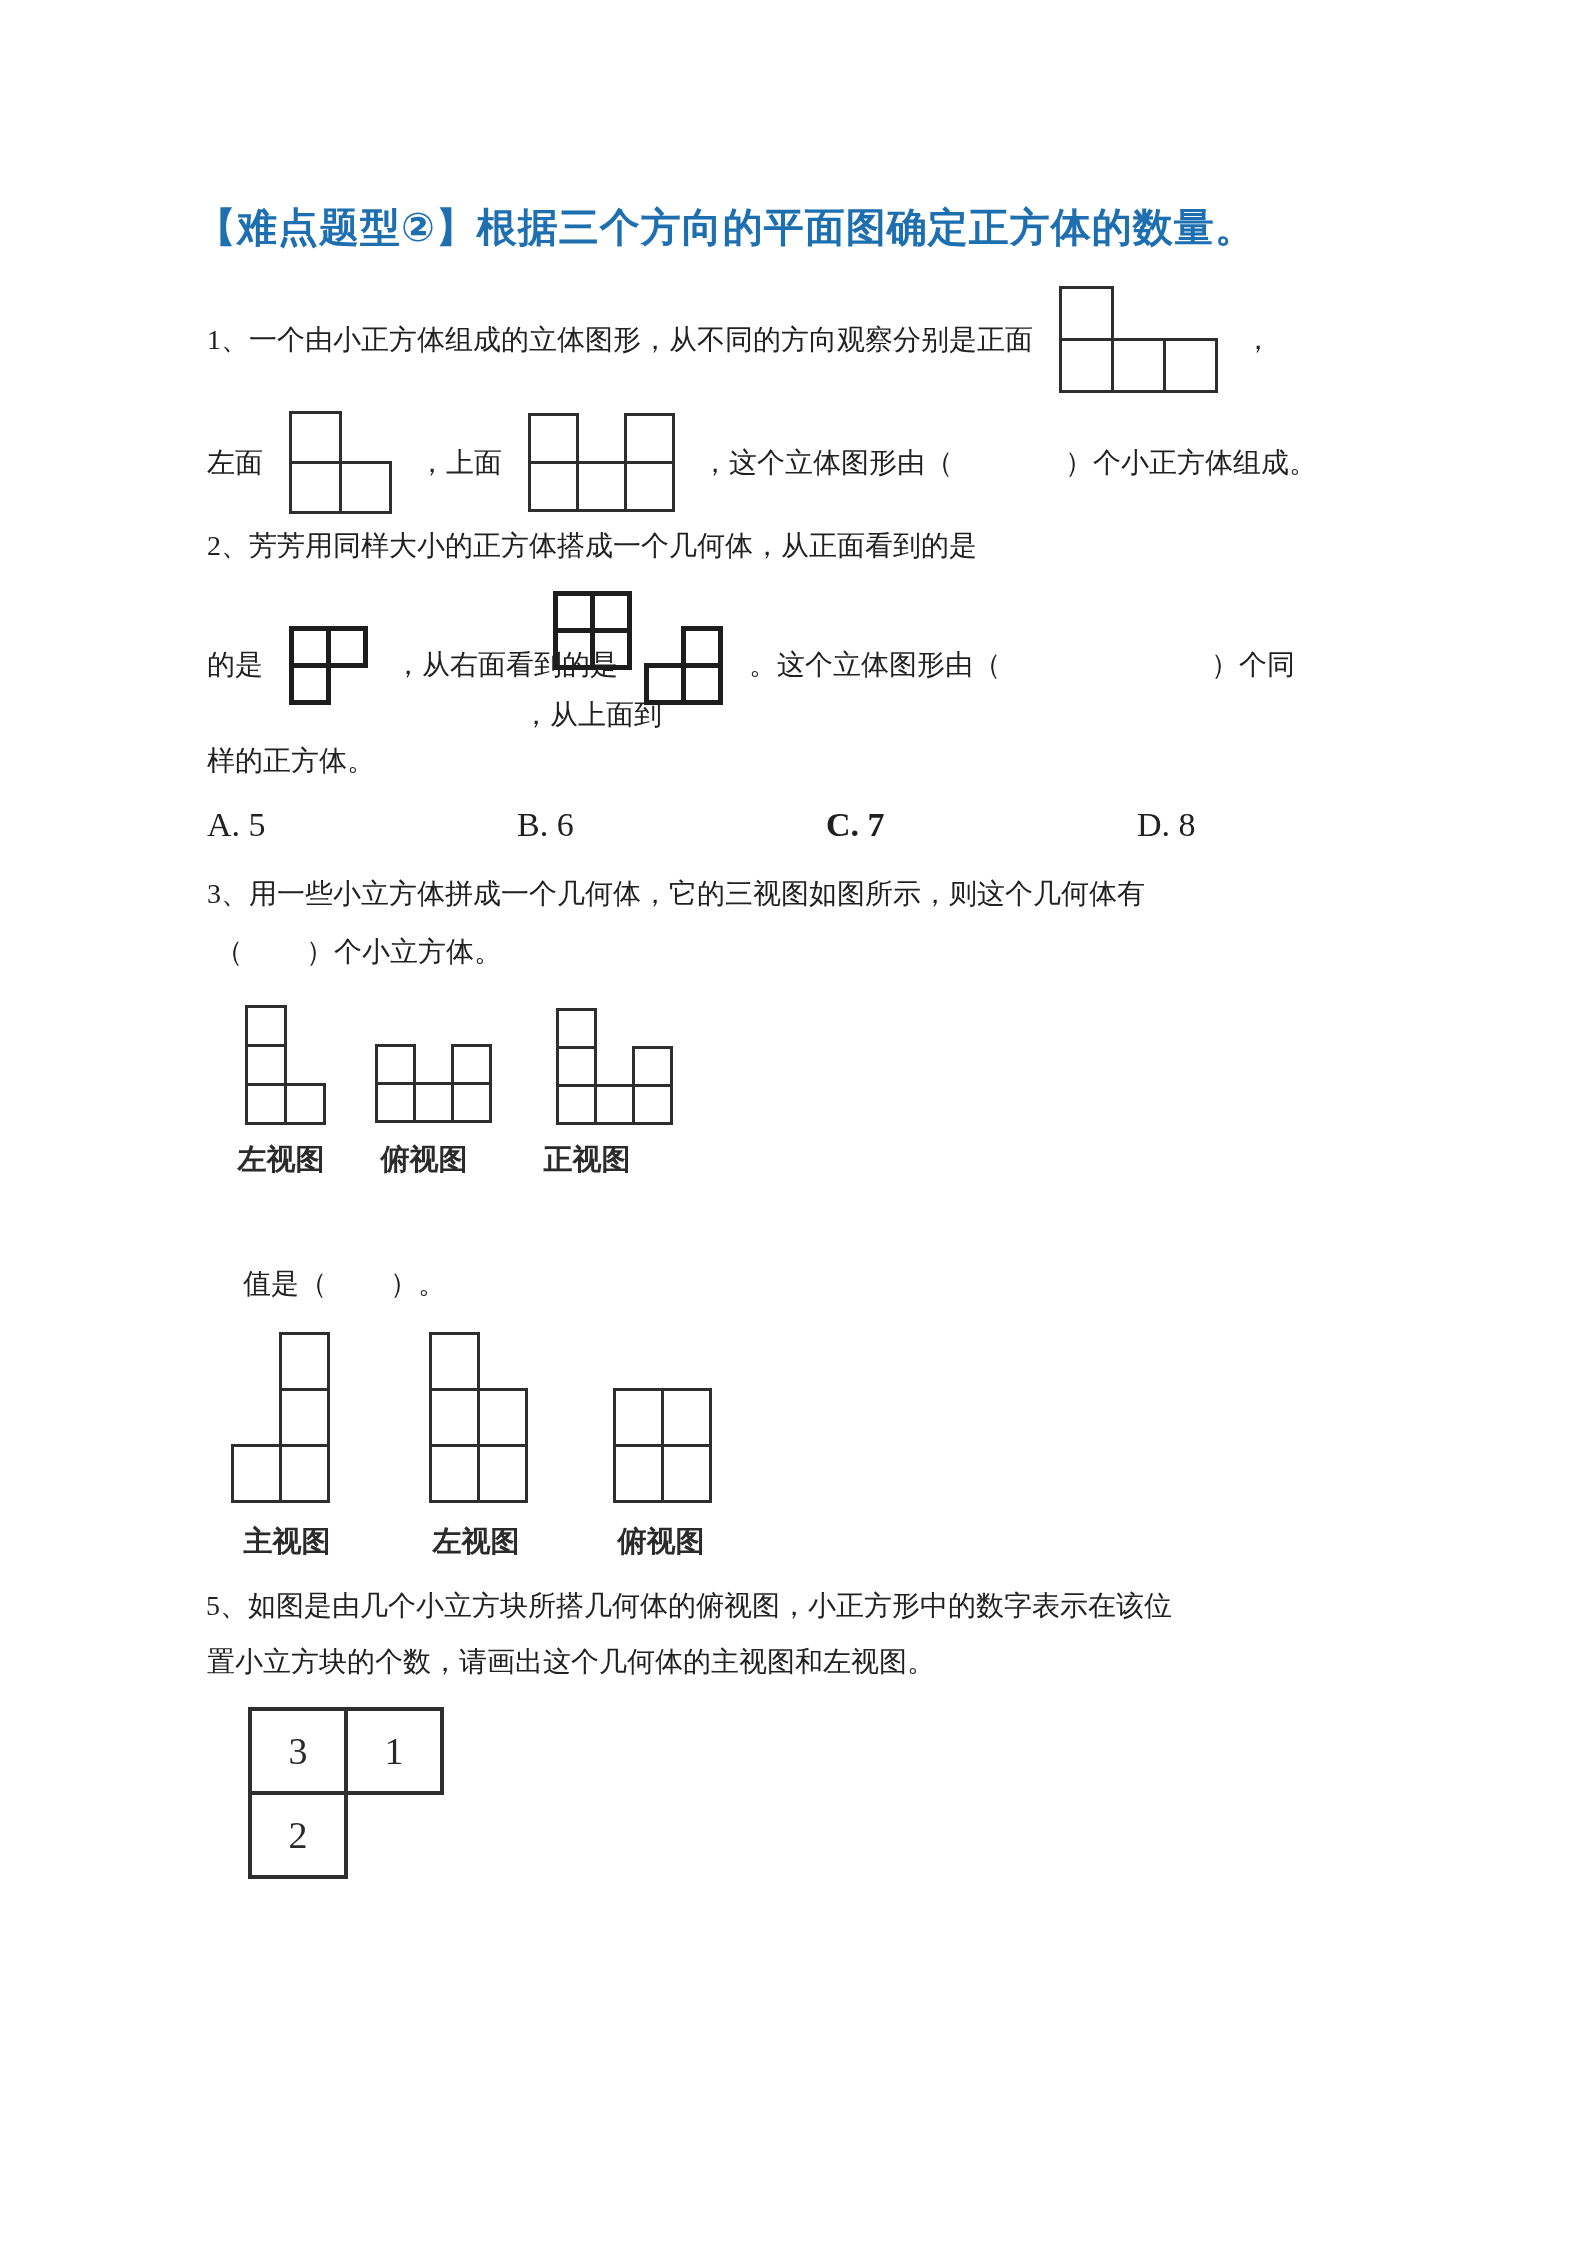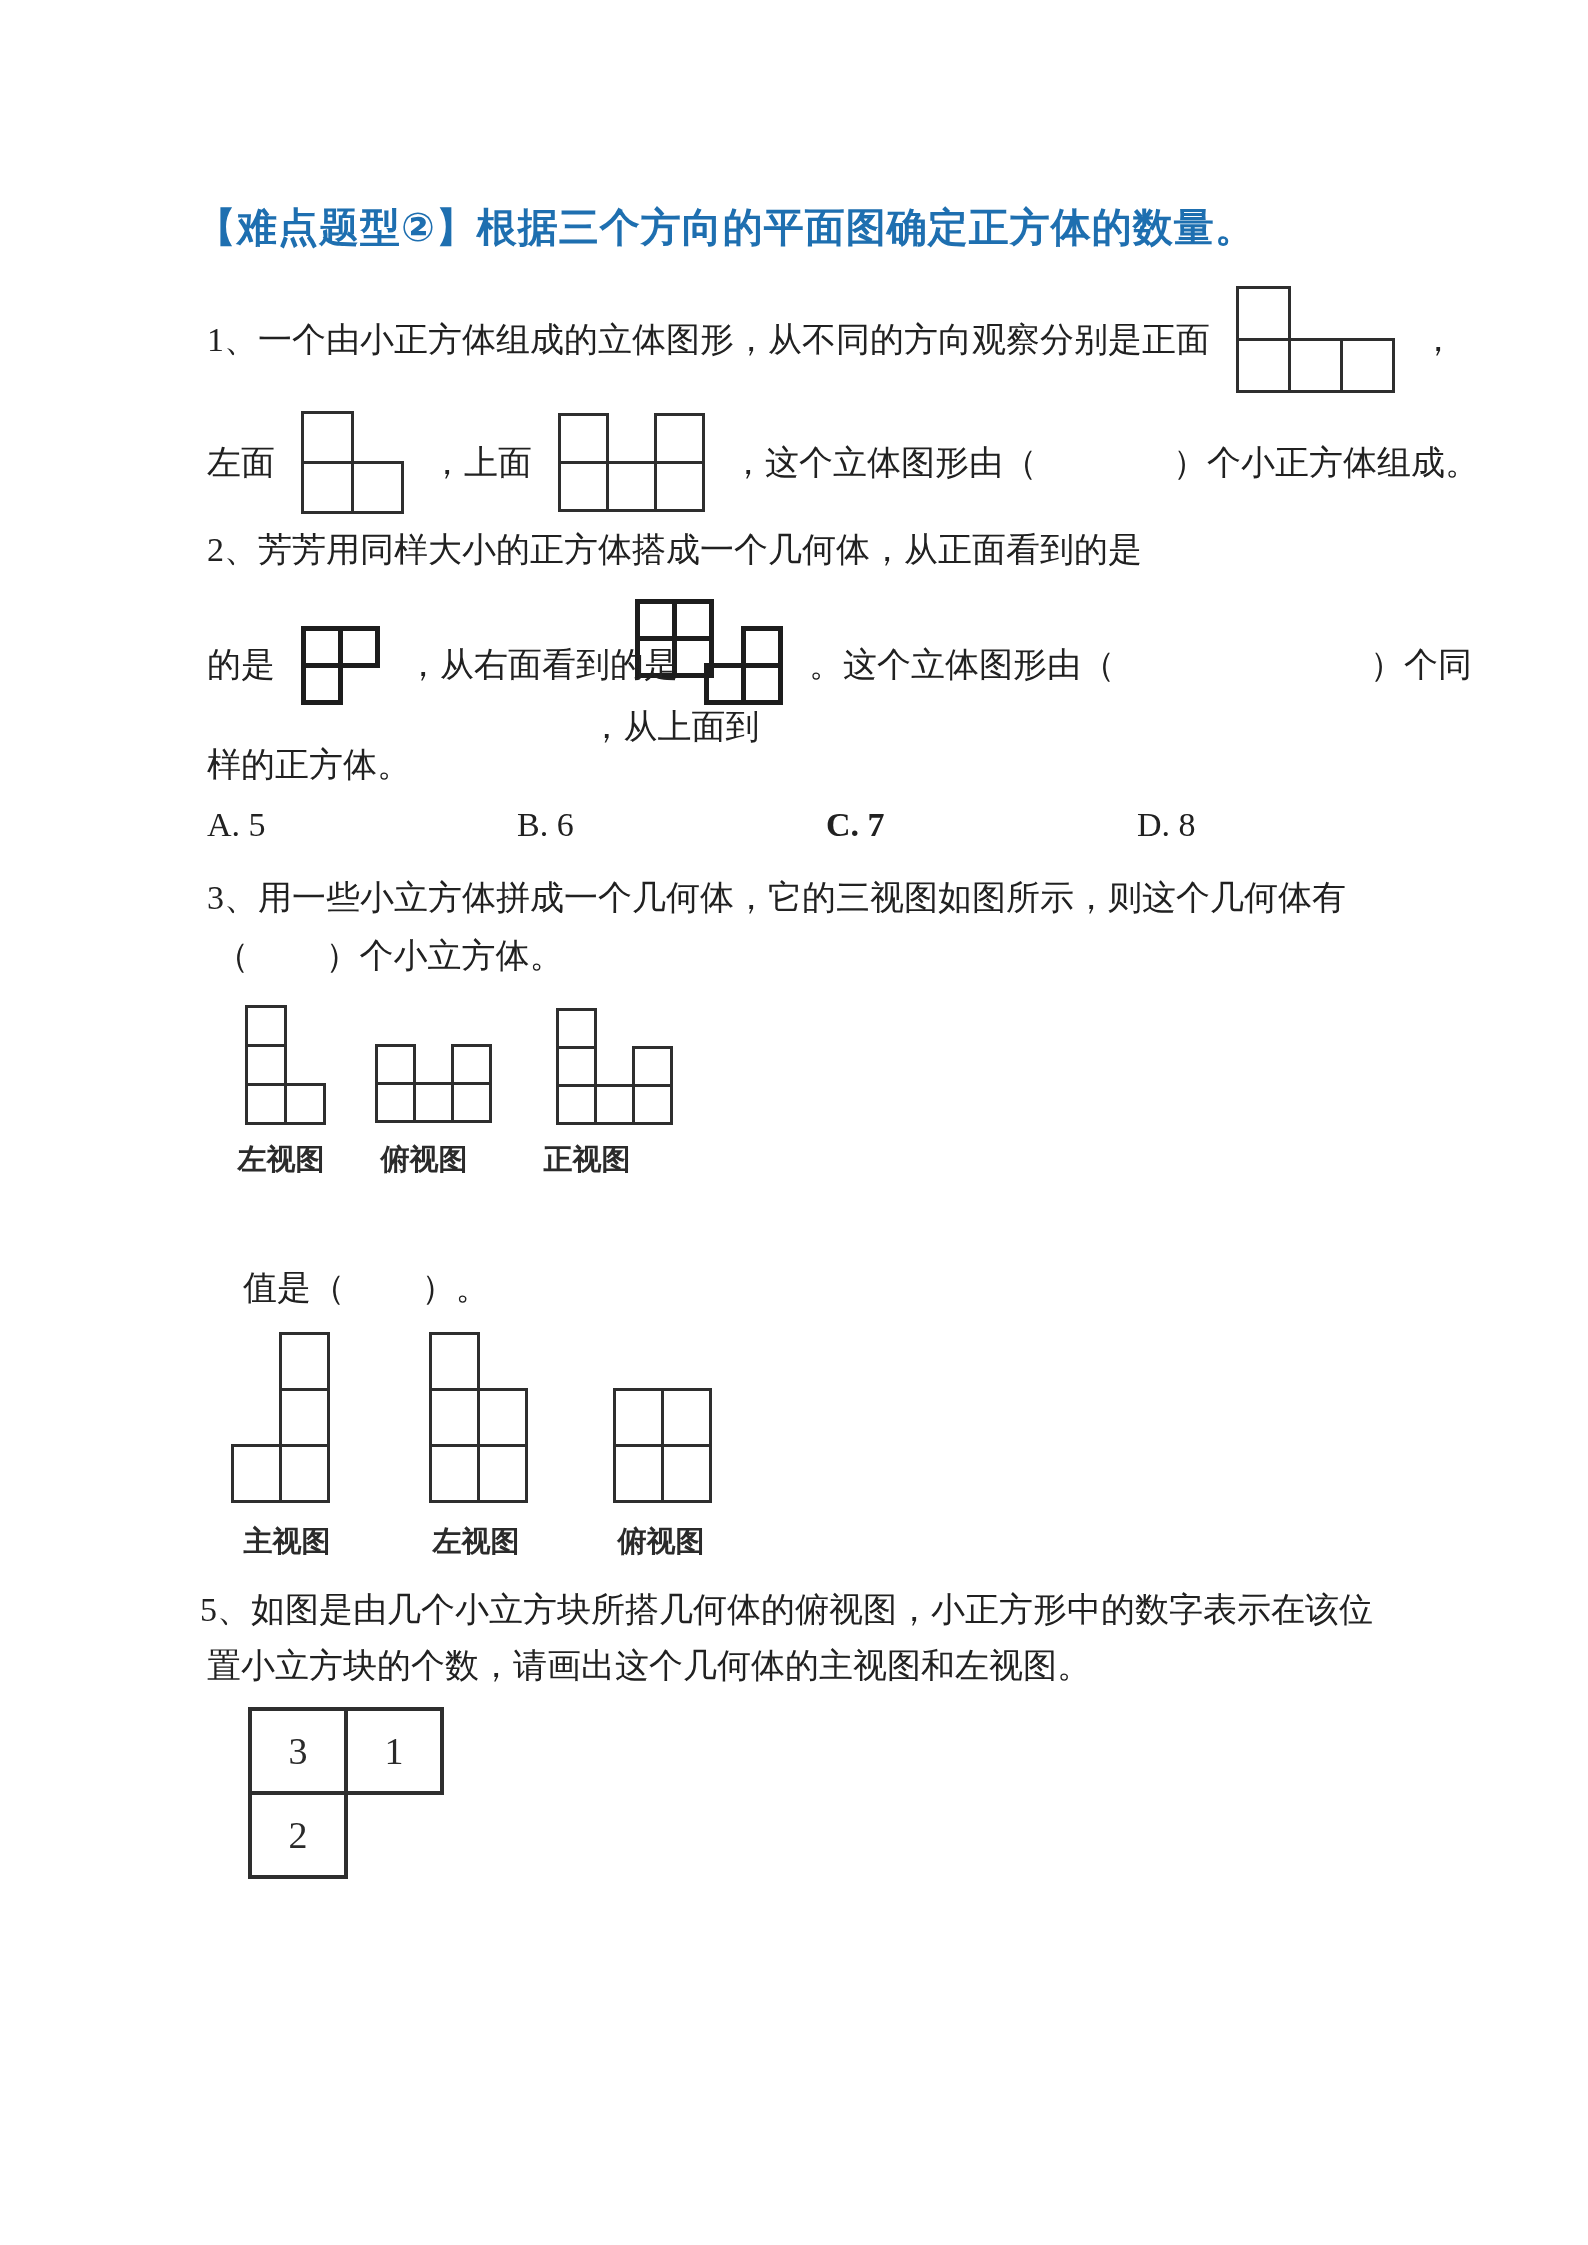--- a/index.html
+++ b/index.html
@@ -19,21 +19,21 @@
     font-family: "Liberation Sans", "DejaVu Sans", sans-serif;
     font-weight: bold;
     font-size: 40px;
     letter-spacing: 1px;
     white-space: pre;
   }
   .line {
     position: absolute;
     display: flex;
     align-items: center;
-    font-size: 34px;
+    font-size: 28px;
     white-space: pre;
     gap: 26px;
   }
   .txt { white-space: pre; }
   .grid { position: relative; flex: 0 0 auto; display: inline-block; }
   .grid.abs { position: absolute; }
   .grid .cell {
     position: absolute;
     box-sizing: border-box;
     display: flex;
@@ -156,21 +156,21 @@
   <span class="grid abs" style="left: 613px; top: 1388px; width: 99px; height: 115px;">
       <div class="cell" style="left: 0px; top: 0px; width: 51px; height: 59px; border: 3px solid rgb(46, 46, 46);"></div>
       <div class="cell" style="left: 48px; top: 0px; width: 51px; height: 59px; border: 3px solid rgb(46, 46, 46);"></div>
       <div class="cell" style="left: 0px; top: 56px; width: 51px; height: 59px; border: 3px solid rgb(46, 46, 46);"></div>
       <div class="cell" style="left: 48px; top: 56px; width: 51px; height: 59px; border: 3px solid rgb(46, 46, 46);"></div>
     </span>
   <span class="view-label" style="left:222px; top:1522px;">主视图</span>
   <span class="view-label" style="left:411px; top:1522px;">左视图</span>
   <span class="view-label" style="left:596px; top:1522px;">俯视图</span>
 
-  <div class="line" style="left:200px; top:1587px;">
+  <div class="line" style="left:206px; top:1587px;">
     <span class="txt">5、如图是由几个小立方块所搭几何体的俯视图，小正方形中的数字表示在该位</span>
   </div>
   <div class="line" style="left:207px; top:1643px;">
     <span class="txt">置小立方块的个数，请画出这个几何体的主视图和左视图。</span>
   </div>
 
   <span class="grid abs" style="left: 248px; top: 1707px; width: 196px; height: 172px;">
       <div class="cell" style="left: 0px; top: 0px; width: 100px; height: 88px; border: 4px solid rgb(46, 46, 46);">3</div>
       <div class="cell" style="left: 96px; top: 0px; width: 100px; height: 88px; border: 4px solid rgb(46, 46, 46);">1</div>
       <div class="cell" style="left: 0px; top: 84px; width: 100px; height: 88px; border: 4px solid rgb(46, 46, 46);">2</div>

